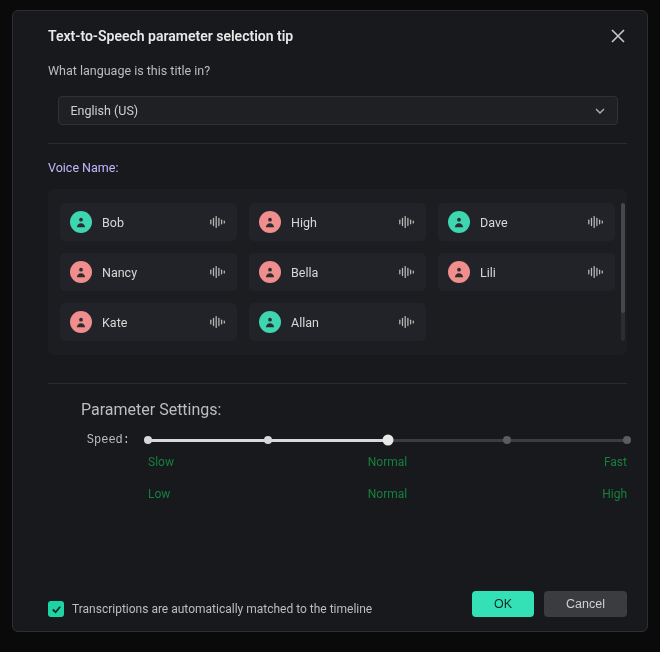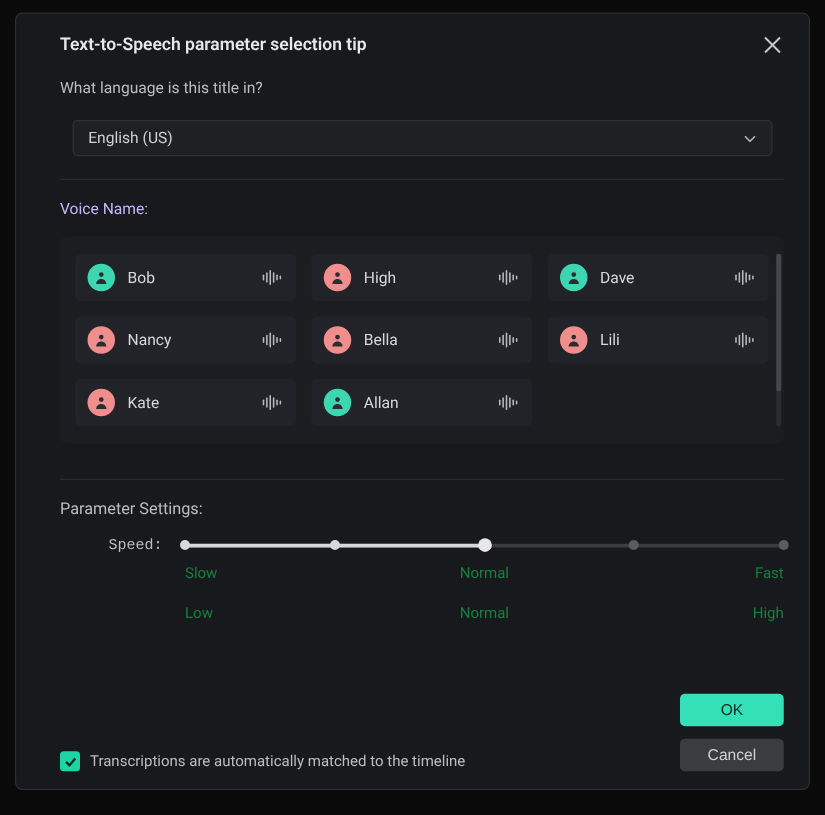--- a/index.html
+++ b/index.html
@@ -139,23 +139,24 @@
   }
   .voice-scroll-thumb {
     position: absolute;
     top: 0;
     width: 100%;
     height: 80%;
     background: #45474c;
     border-radius: 2px;
   }
   .params-label {
-    font-size: 13px;
+    font-size: 16px;
     color: #bdbdbd;
     margin-bottom: 14px;
+    margin-left: 33px;
   }
   .slider-row {
     display: flex;
     align-items: center;
     margin-bottom: 4px;
   }
   .slider-name {
     width: 100px;
     text-align: right;
     padding-right: 18px;
@@ -231,21 +232,21 @@
     display: flex;
     align-items: center;
     justify-content: center;
     cursor: pointer;
   }
   .checkbox svg { width: 11px; height: 11px; }
   .checkbox-label {
     font-size: 12px;
     color: #bdbdbd;
   }
-  .buttons { display: flex; gap: 10px; flex-direction: column; }
+  .buttons { display: flex; gap: 10px; }
   .btn {
     padding: 6px 22px;
     border-radius: 4px;
     font-size: 12.5px;
     cursor: pointer;
     border: none;
   }
   .btn-ok {
     background: #34e0b5;
     color: #0a2a20;

